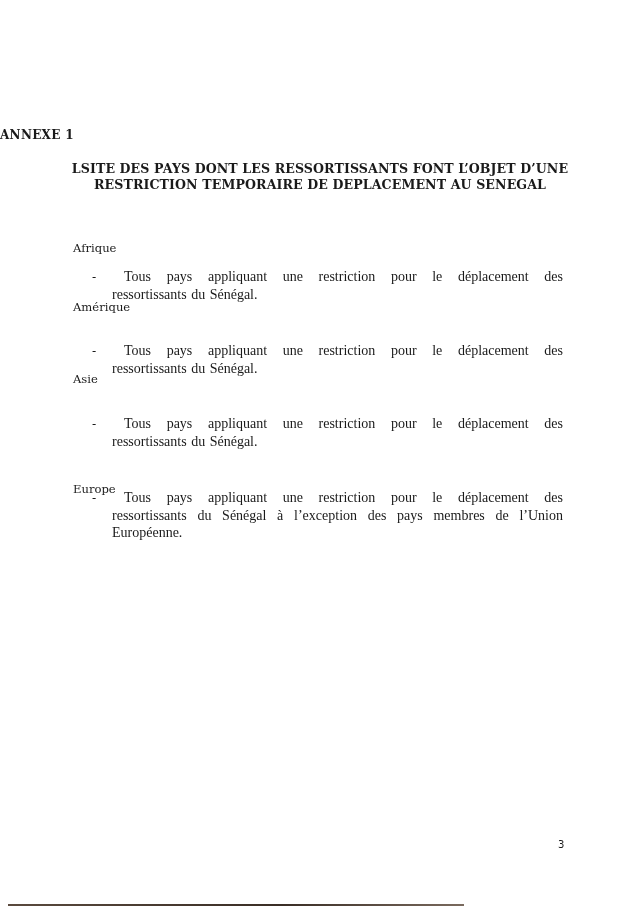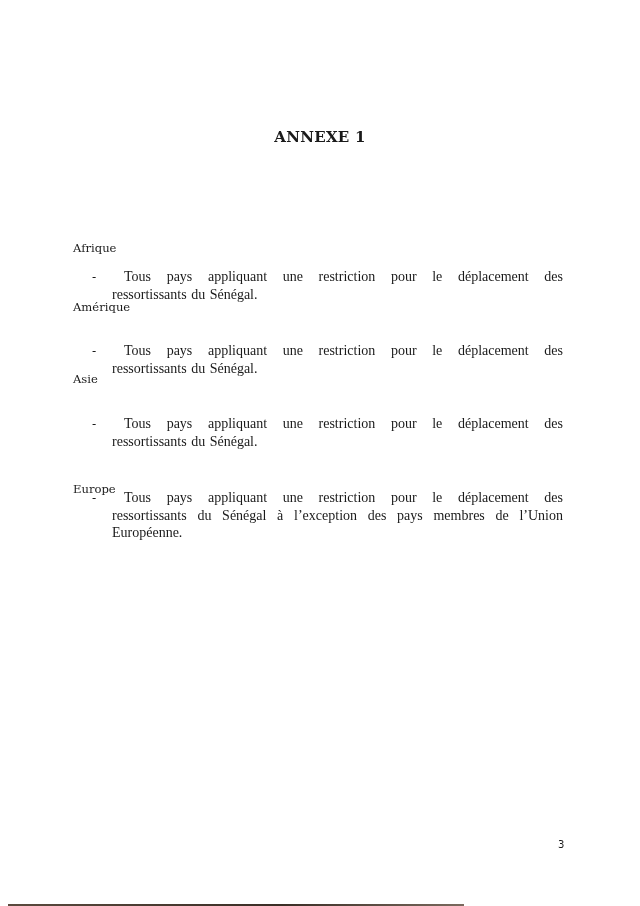--- a/index.html
+++ b/index.html
@@ -3,22 +3,22 @@
   <meta charset="utf-8">
   <style>
     html, body { margin: 0; padding: 0; }
     body {
       width: 640px; height: 906px; position: relative; overflow: hidden;
       background: #ffffff; color: #1a1a1a;
       font-family: "DejaVu Serif", "Liberation Serif", serif;
     }
     .page { position: absolute; inset: 0; }
     .annex-title {
-      position: absolute; top: 128px; left: 0; width: 640px; text-align: center;
-      font-family: "DejaVu Serif", serif; font-weight: bold; font-size: 15px;
+      position: absolute; top: 128px; left: 0; width: 640px; 
+      font-family: "DejaVu Serif", serif; font-weight: bold; font-size: 12px;
       letter-spacing: 0.3px;
     }
     .main-title {
       position: absolute; top: 161px; left: 70px; width: 500px; text-align: center;
       font-family: "DejaVu Serif", serif; font-weight: bold; font-size: 12.6px;
       line-height: 16px; letter-spacing: 0.1px;
     }
     .section-heading {
       position: absolute; left: 73px;
       font-family: "DejaVu Serif", serif; font-weight: normal; font-size: 11.6px;
@@ -44,20 +44,21 @@
       background: linear-gradient(90deg, #5a4a3e, #3a2e26 60%, #7a6a5e 100%);
     }
   </style>
 </head>
 <body>
 
 <div class="page">
 
   <div class="annex-title">ANNEXE 1</div>
 
+  <div class="main-title">LSITE DES PAYS DONT LES RESSORTISSANTS FONT L’OBJET D’UNE RESTRICTION TEMPORAIRE DE DEPLACEMENT AU SENEGAL</div>
 
   <div class="section-heading" style="top:241px;">Afrique</div>
   <div class="bullet" style="top:268px;">
     <span class="dash">-</span>
     <div class="text">
       <span class="first">Tous pays appliquant une restriction pour le déplacement des</span>
       <span>ressortissants du Sénégal.</span>
     </div>
   </div>
 

